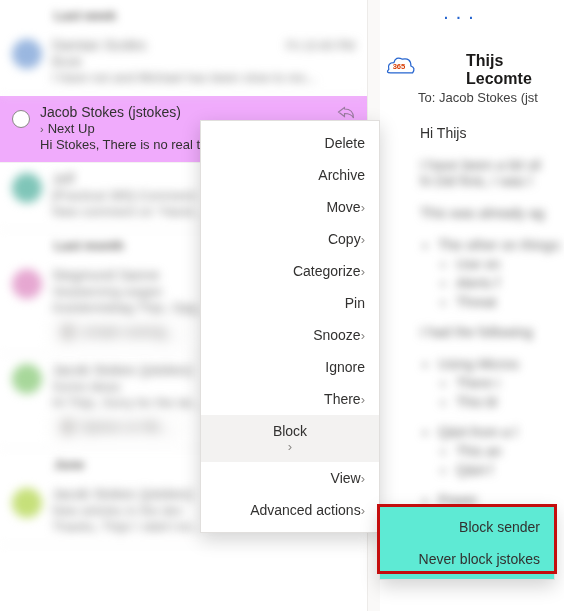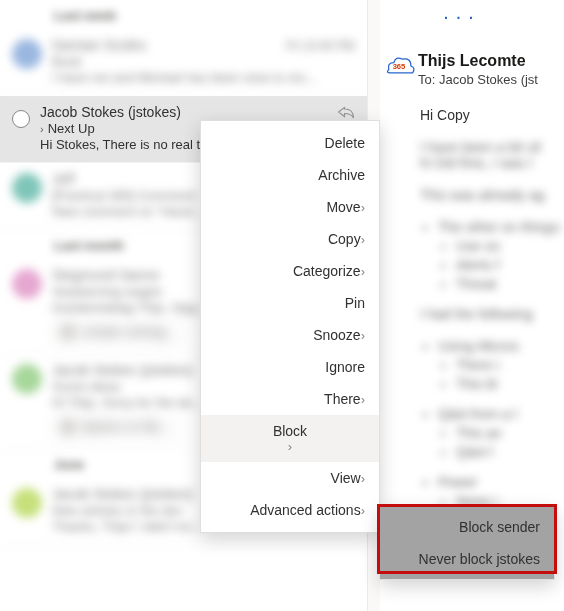--- a/index.html
+++ b/index.html
@@ -49,21 +49,21 @@
   .blurred .sender, .blurred .subject, .blurred .preview, .blurred .time { color: #7a7a7a; }
   .attachment-chip {
     display: inline-flex; align-items: center;
     border: 1px solid #e1dfdd; border-radius: 3px;
     padding: 3px 8px; font-size: 12px; color: #605e5c;
     margin-top: 6px; gap: 6px;
     filter: blur(4px);
   }
   .attachment-chip .doc-icon { width: 14px; height: 14px; background:#c8c6c4; }
   .msg.selected {
-    background: #e5e5e5;
+    background: #f0abfc;
   }
   .select-circle {
     width: 18px; height:18px; border:1px solid #8a8886; border-radius:50%;
     margin-top: 6px; background:#fff;
   }
   .reply-icon {
     width: 18px; height: 14px; opacity: .55;
     margin-left: auto;
   }
   .sel-row1 { display:flex; align-items:center; gap:4px;}
@@ -84,21 +84,21 @@
     padding: 2px 6px;
   }
   .reading-head {
     display:flex; gap:2px; padding: 24px 0 0 0;
   }
   .badge365 {
     width: 34px; height: 28px; flex:none;
     position: relative;
     margin-left: 2px;
   }
-  .from-name { font-weight:600; font-size:16px; color:#1b1a19; }
+  .from-name { font-weight:600; font-size:16px; color:#1b1a19;margin-left:48px; }
   .to-line { font-size:13px; color:#404040; margin-top:2px;}
   .mail-body {
     padding: 20px 0 0 40px;
     font-size: 14px;
     color: #323130;
   }
   .mail-body p { margin-bottom: 16px; }
   .mail-body ul { padding-left: 18px; margin-bottom: 14px;}
   .mail-body li { margin: 3px 0; list-style: disc; }
   .mail-body li ul li { list-style: circle; }
@@ -121,21 +121,21 @@
     color: #323130;
     cursor: default;
   }
   .menu-item:hover, .menu-item.hover { background:#f3f2f1;flex-direction:column; }
   .menu-item .arrow { color:#8a8886; font-size:13px;}
   
   .submenu {
     position: absolute;
     left: 379px; top: 506px;
     width: 176px;
-    background: #a3a3a3;
+    background: #5eead4;
     border: 1px solid #e1dfdd;
     box-shadow: 0 6px 18px rgba(0,0,0,.18);
     padding: 4px 0;
     z-index: 60;
   }
   .submenu .menu-item { padding: 8px 14px; }
   .callout {
     position: absolute;
     left: 377px; top: 504px;
     width: 180px; height: 70px;
@@ -255,21 +255,21 @@
     </div>
     <div>
       <div class="from-name">Thijs Lecomte</div>
       <div class="to-line">
         <span>To:</span>
         <span>Jacob Stokes (jst</span>
       </div>
     </div>
   </div>
   <div class="mail-body">
-    <p>Hi Copy</p>
+    <p>Hi Thijs</p>
     <p class="blur-text"><span>I have been a bit sil</span><br><span>hi Did finis, I was l</span></p>
     <p class="blur-text">This was already ag</p>
     <ul class="blur-text">
       <li><span>The other on</span> <span>things:</span>
         <ul>
           <li>Use on</li>
           <li>Alerts f</li>
           <li>Threat</li>
         </ul>
       </li>

